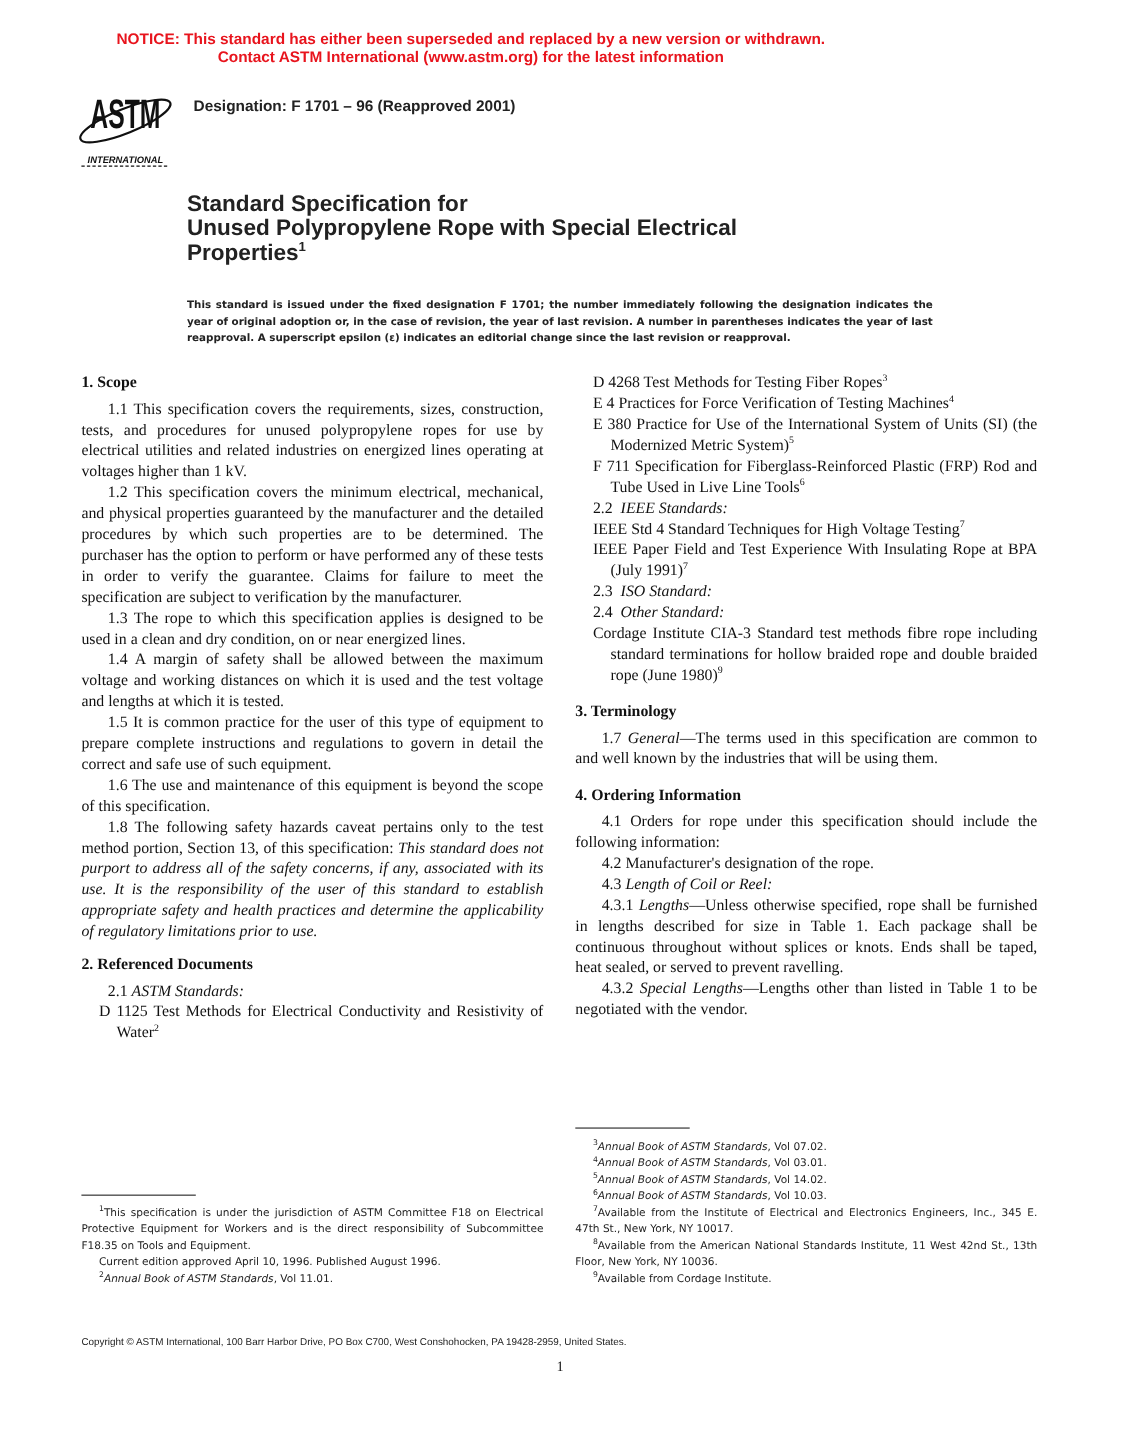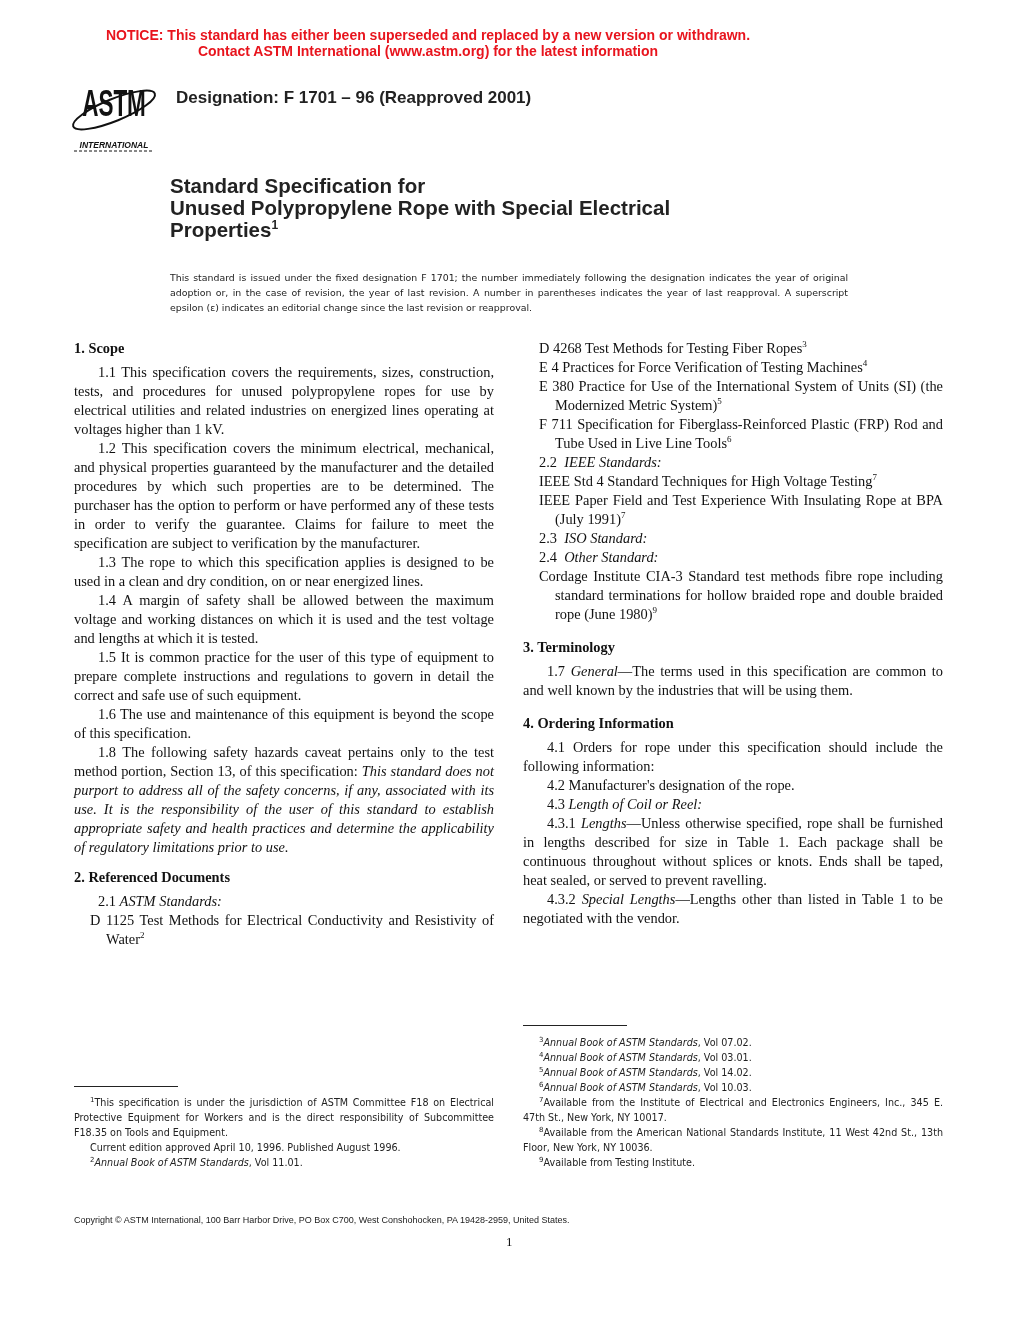--- a/index.html
+++ b/index.html
@@ -1,22 +1,22 @@
 <!DOCTYPE html>
 <html><head>
 <meta charset="utf-8">
 <style>
   html, body { margin:0; padding:0; background:#fff; }
   body { width:1020px; height:1320px; position:relative; overflow:hidden; color:#111; font-family:"Liberation Serif", serif; }
   .notice { position:absolute; top:27px; left:0; width:856px; text-align:center; color:#e8141d; font-family:"Liberation Sans", sans-serif; font-weight:bold; font-size:14px; line-height:16px; }
   .logo { position:absolute; left:66px; top:76px; width:96px; height:76px; }
-  .designation { position:absolute; left:176px; top:88px; font-family:"Liberation Sans", sans-serif; font-size:17px; font-weight:bold; color:#222;text-align:right; }
+  .designation { position:absolute; left:176px; top:88px; font-family:"Liberation Sans", sans-serif; font-size:14px; font-weight:bold; color:#222;text-align:right; }
   .title { position:absolute; left:170px; top:175px; font-family:"Liberation Sans", sans-serif; font-weight:bold; font-size:20.5px; line-height:22px; color:#222; }
   .title sup { font-size:12px; vertical-align: 8px; line-height:0; }
-  .issued { position:absolute; left:170px; top:270px; width:678px; font-family:"DejaVu Sans", sans-serif; font-size:9.4px; line-height:15px; color:#222; text-align:justify; }
+  .issued { position:absolute; left:170px; top:270px; width:678px; font-family:"DejaVu Sans", sans-serif; font-size:9.4px; line-height:15px; color:#222; text-align:justify;font-weight:bold; }
   .col { position:absolute; top:339px; width:420px; font-size:14.4px; line-height:19px; }
   .col.left { left:74px; }
   .col.right { left:523px; }
   .h { font-weight:bold; margin:0 0 5px 0; }
   .h.sp { margin-top:11px; }
   p { margin:0; text-align:justify; text-indent:24px; }
   p.ref { text-indent:-16px; padding-left:32px; text-align:justify; }
   i { font-style:italic; }
   sup { font-size:9px; vertical-align: 6px; line-height:0; }
   .fn-rule { position:absolute; height:1px; background:#222; width:104px; }
@@ -98,17 +98,17 @@
 </div>
 
 <div class="fn-rule" style="left:523px; top:1025px;"></div>
 <div class="fn" style="left:523px; top:1035px;">
   <p><sup>3</sup><i>Annual Book of ASTM Standards</i><span>, Vol 07.02.</span></p>
   <p><sup>4</sup><i>Annual Book of ASTM Standards</i><span>, Vol 03.01.</span></p>
   <p><sup>5</sup><i>Annual Book of ASTM Standards</i><span>, Vol 14.02.</span></p>
   <p><sup>6</sup><i>Annual Book of ASTM Standards</i><span>, Vol 10.03.</span></p>
   <p><sup>7</sup><span>Available from the Institute of Electrical and Electronics Engineers, Inc., 345 E. 47th St., New York, NY 10017.</span></p>
   <p><sup>8</sup><span>Available from the American National Standards Institute, 11 West 42nd St., 13th Floor, New York, NY 10036.</span></p>
-  <p><sup>9</sup><span>Available from Testing Institute.</span></p>
+  <p><sup>9</sup><span>Available from Cordage Institute.</span></p>
 </div>
 
 <div class="copyright">Copyright © ASTM International, 100 Barr Harbor Drive, PO Box C700, West Conshohocken, PA 19428-2959, United States.</div>
 <div class="pageno">1</div>
 
 </body></html>

